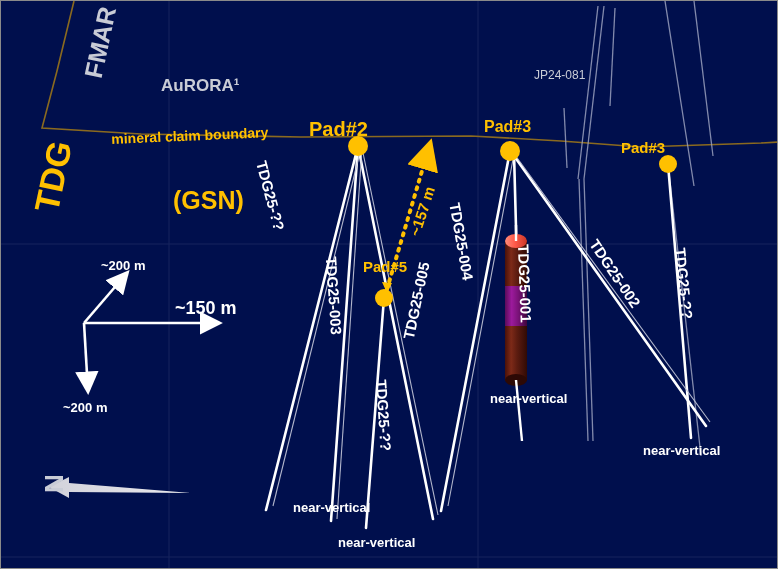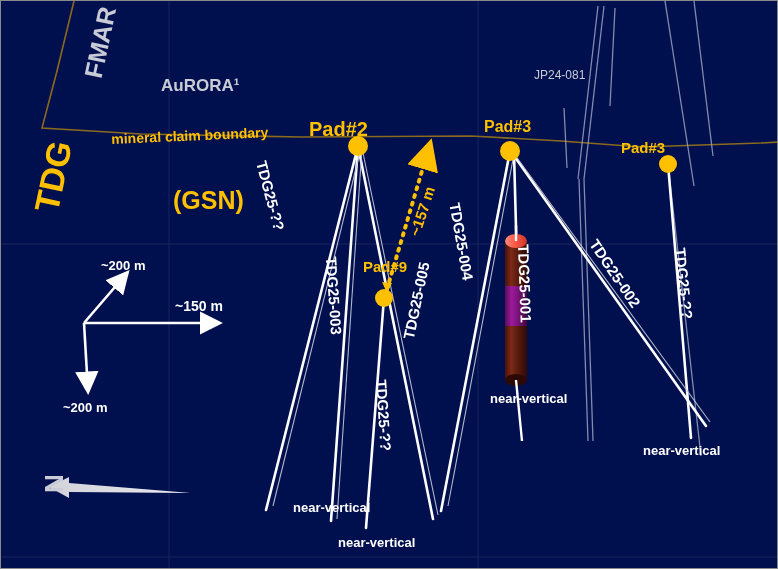--- a/index.html
+++ b/index.html
@@ -136,21 +136,21 @@
 
   <div class="lbl lbl-gold rot" style="left:38px;top:160px;font-size:34px;transform:rotate(-78deg) translate(-48px,0);">TDG</div>
 
   <div class="lbl lbl-gold" style="left:172px;top:187px;font-size:25px;">(GSN)</div>
 
   <div class="lbl lbl-gold rot" style="left:110px;top:131px;font-size:14px;transform:rotate(-2.5deg);">mineral claim boundary</div>
 
   <div class="lbl lbl-gold" style="left:308px;top:118px;font-size:20px;">Pad#2</div>
   <div class="lbl lbl-gold" style="left:483px;top:118px;font-size:16px;">Pad#3</div>
   <div class="lbl lbl-gold" style="left:620px;top:139px;font-size:15px;">Pad#3</div>
-  <div class="lbl lbl-gold" style="left:362px;top:258px;font-size:15px;">Pad#9</div>
+  <div class="lbl lbl-gold" style="left:362px;top:258px;font-size:15px;">Pad#5</div>
 
   <div class="lbl lbl-grey" style="left:533px;top:68px;font-size:12px;font-weight:normal;">JP24-081</div>
 
   <div class="lbl lbl-white rot" style="left:283px;top:216px;font-size:15px;transform:rotate(75deg) translate(-60px,0);">TDG25-??</div>
 
   <div class="lbl lbl-white rot" style="left:338px;top:260px;font-size:15px;transform:rotate(86deg) translate(-5px,0);">TDG25-003</div>
 
   <div class="lbl lbl-white rot" style="left:416px;top:260px;font-size:15px;transform:rotate(-78deg) translate(-78px,0);">TDG25-005</div>
 
   <div class="lbl lbl-white rot" style="left:388px;top:382px;font-size:15px;transform:rotate(86deg) translate(-4px,0);">TDG25-??</div>
@@ -164,18 +164,18 @@
   <div class="lbl lbl-white rot" style="left:687px;top:250px;font-size:15px;transform:rotate(84deg) translate(-4px,0);">TDG25-??</div>
 
   <div class="lbl lbl-gold rot" style="left:423px;top:180px;font-size:15px;transform:rotate(-72deg) translate(-55px,0);">~157 m</div>
 
   <div class="lbl lbl-white" style="left:292px;top:500px;font-size:13px;">near-vertical</div>
   <div class="lbl lbl-white" style="left:337px;top:535px;font-size:13px;">near-vertical</div>
   <div class="lbl lbl-white" style="left:489px;top:391px;font-size:13px;">near-vertical</div>
   <div class="lbl lbl-white" style="left:642px;top:443px;font-size:13px;">near-vertical</div>
 
   <div class="lbl lbl-white" style="left:100px;top:258px;font-size:13px;">~200 m</div>
-  <div class="lbl lbl-white" style="left:174px;top:298px;font-size:14px;">~150 m</div>
+  <div class="lbl lbl-white" style="left:174px;top:298px;font-size:18px;">~150 m</div>
   <div class="lbl lbl-white" style="left:62px;top:400px;font-size:13px;">~200 m</div>
 
   <div class="lbl lbl-grey rot" style="left:44px;top:466px;font-size:26px;transform:rotate(-90deg) translate(-26px,-4px);">N</div>
 
 </div>
 
 </body></html>

